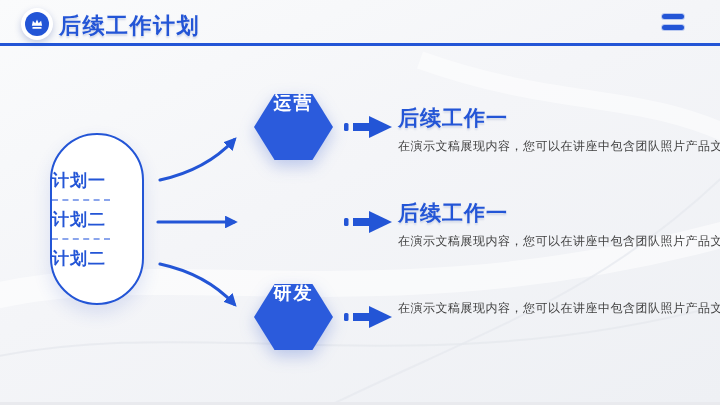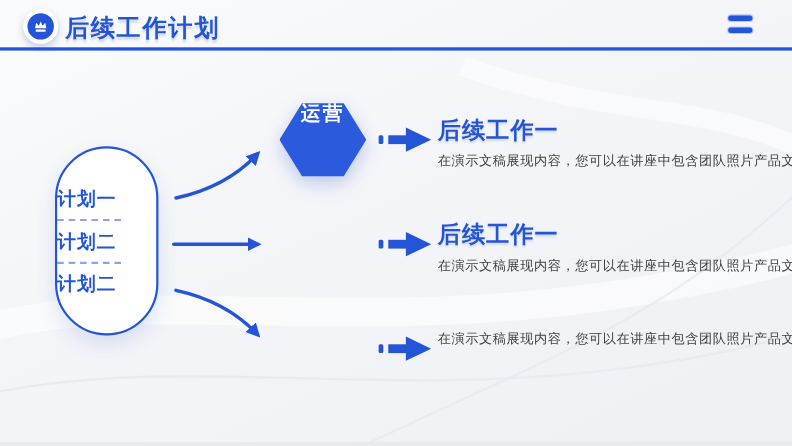--- a/index.html
+++ b/index.html
@@ -112,20 +112,24 @@
   <svg class="chunk-arrow r1" viewBox="0 0 50 26">
     <rect x="0" y="9" width="4.5" height="8" rx="1.5" fill="#2355D6"></rect>
     <rect x="9" y="9" width="17" height="8" fill="#2355D6"></rect>
     <polygon points="25,2 48,13 25,24" fill="#2355D6"></polygon>
   </svg>
   <div class="txt r1">
     <h2>后续工作一</h2>
     <p>在演示文稿展现内容，您可以在讲座中包含团队照片产品文字</p>
   </div>
 
+  <div class="hex r2">
+    <div class="hex-shape"></div>
+    <span class="hex-label">研发</span>
+  </div>
   <svg class="chunk-arrow r2" viewBox="0 0 50 26">
     <rect x="0" y="9" width="4.5" height="8" rx="1.5" fill="#2355D6"></rect>
     <rect x="9" y="9" width="17" height="8" fill="#2355D6"></rect>
     <polygon points="25,2 48,13 25,24" fill="#2355D6"></polygon>
   </svg>
   <div class="txt r2">
     <p>在演示文稿展现内容，您可以在讲座中包含团队照片产品文字</p>
   </div>
 
 </div>

